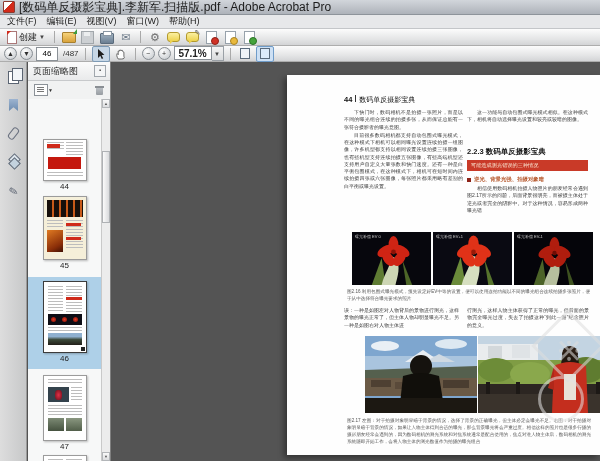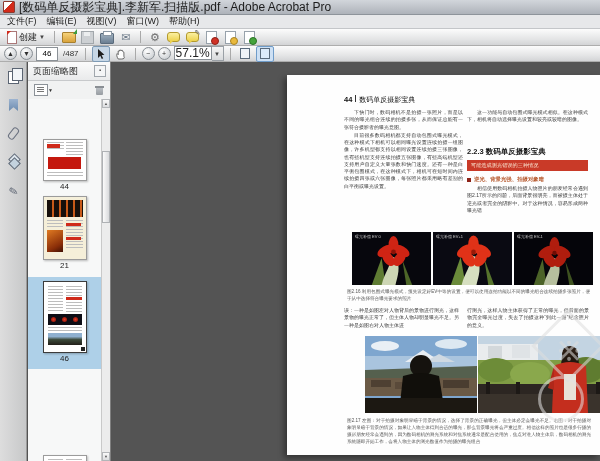--- a/index.html
+++ b/index.html
@@ -47,22 +47,22 @@
   .docbadge i{position:absolute;right:-3px;bottom:-2px;width:6px;height:6px;border-radius:50%;font-style:normal;}
   .badge-red{background:#d03226;border:1px solid #8e1f16;}
   .badge-yel{background:#e9b93c;border:1px solid #a8821f;}
   .badge-grn{background:#45a33c;border:1px solid #2a7324;}
 
   .rnd{width:13px;height:13px;border-radius:50%;background:radial-gradient(circle at 35% 30%,#ffffff,#d4d7da 70%,#c2c6ca);
     border:1px solid #878d93;display:flex;align-items:center;justify-content:center;font-size:7px;color:#2f2f2f;box-sizing:border-box;}
   .pageinput{width:20px;height:12px;border:1px solid #8b9197;font-size:8px;text-align:center;padding:0;background:#fff;font-family:"Liberation Sans",sans-serif;}
   .fract{font-size:8px;color:#333;margin-left:2px;}
   .toolpressed{background:#c7d7e6;border:1px solid #7d9ab5;}
-  .zoombox{width:36px;height:12px;background:#fff;border:1px solid #8b9197;font-size:12px;color:#222;
-    display:flex;align-items:center;justify-content:center;}
+  .zoombox{width:36px;height:12px;background:#fff;border:1px solid #8b9197;font-size:10px;color:#222;
+    display:flex;align-items:center;justify-content:center;font-weight:bold;}
   .zoomcaret{width:11px;height:13px;border:1px solid #9aa0a6;border-left:none;background:linear-gradient(#f5f5f5,#d8dadc);
     display:flex;align-items:center;justify-content:center;font-size:6px;color:#444;}
   .viewbtn{width:16px;height:14px;display:flex;align-items:center;justify-content:center;border-radius:2px;}
   .viewbtn .pg{width:8px;height:9px;border:1px solid #5a6b7c;background:#eef3f8;}
   .viewactive{background:#cde0f4;border:1px solid #6f9cc9;}
 
   
   .main{position:absolute;top:62px;left:0;right:0;bottom:0;}
   .navstrip{position:absolute;left:0;top:0;bottom:0;width:27px;
     background:linear-gradient(90deg,#dddddd,#c7c8c9);border-right:1px solid #9a9a9a;box-sizing:border-box;}
@@ -287,40 +287,52 @@
 
         <div class="titem" style="top:97px;">
           <div class="thumb" style="width:42px;height:62px;background:#f5efd9;">
             <div class="m" style="left:3px;top:3px;width:36px;height:17px;background:repeating-linear-gradient(90deg,#17100a 0 5px,#c85a18 5px 7px);"></div>
             <div class="m tl" style="left:22px;top:23px;width:17px;height:30px;"></div>
             <div class="m" style="left:22px;top:26px;width:15px;height:3px;background:#cf2a1a;"></div>
             <div class="m" style="left:22px;top:40px;width:15px;height:3px;background:#cf2a1a;"></div>
             <div class="m tl" style="left:3px;top:23px;width:16px;height:8px;"></div>
             <div class="m" style="left:3px;top:33px;width:16px;height:22px;background:linear-gradient(150deg,#e07a22,#8a2e08 70%,#401004);"></div>
           </div>
-          <span class="tlabel">21</span>
+          <span class="tlabel">45</span>
         </div>
 
         <div class="titem sel" style="top:178px;height:92px;justify-content:flex-start;padding-top:4px;box-sizing:border-box;">
           <div class="thumb selb" style="width:42px;height:70px;">
             <div class="m tl" style="left:4px;top:4px;width:15px;height:26px;"></div>
             <div class="m tl" style="left:22px;top:4px;width:16px;height:10px;"></div>
             <div class="m" style="left:22px;top:15px;width:16px;height:3px;background:#cf2a1a;"></div>
             <div class="m tl" style="left:22px;top:20px;width:16px;height:10px;"></div>
             <div class="m" style="left:4px;top:32px;width:34px;height:11px;background:#0d0d15;"></div>
             <div class="m" style="left:7px;top:35px;width:5px;height:5px;background:radial-gradient(#e23a22,#7a0f08);border-radius:50%;"></div>
             <div class="m" style="left:18px;top:35px;width:5px;height:5px;background:radial-gradient(#e23a22,#7a0f08);border-radius:50%;"></div>
             <div class="m" style="left:29px;top:35px;width:5px;height:5px;background:radial-gradient(#e23a22,#7a0f08);border-radius:50%;"></div>
             <div class="m tl" style="left:4px;top:45px;width:34px;height:4px;"></div>
             <div class="m" style="left:4px;top:51px;width:34px;height:12px;background:linear-gradient(#8fb0cf 30%,#3c4a3a 55%,#23201a);"></div>
             <div class="m" style="right:1px;bottom:1px;width:4px;height:4px;background:#222;"></div>
           </div>
           <span class="tlabel">46</span>
         </div>
 
+        <div class="titem" style="top:276px;">
+          <div class="thumb" style="width:42px;height:64px;">
+            <div class="m tl" style="left:4px;top:3px;width:34px;height:6px;"></div>
+            <div class="m" style="left:4px;top:11px;width:21px;height:15px;background:#33424c;"></div>
+            <div class="m" style="left:11px;top:14px;width:7px;height:10px;background:radial-gradient(#e03048,#6a0d18);border-radius:40%;"></div>
+            <div class="m tl" style="left:27px;top:11px;width:11px;height:15px;"></div>
+            <div class="m tl" style="left:4px;top:29px;width:34px;height:10px;"></div>
+            <div class="m" style="left:4px;top:42px;width:16px;height:13px;background:linear-gradient(#7c8a74,#45523f);"></div>
+            <div class="m" style="left:22px;top:42px;width:16px;height:13px;background:linear-gradient(#8a9780,#525f4a);"></div>
+          </div>
+          <span class="tlabel">47</span>
+        </div>
 
         <div class="titem" style="top:356px;">
           <div class="thumb" style="width:42px;height:60px;">
             <div class="m tl" style="left:4px;top:3px;width:15px;height:12px;"></div>
             <div class="m tl" style="left:22px;top:3px;width:16px;height:12px;"></div>
 
           </div>
 
         </div>
       </div>

